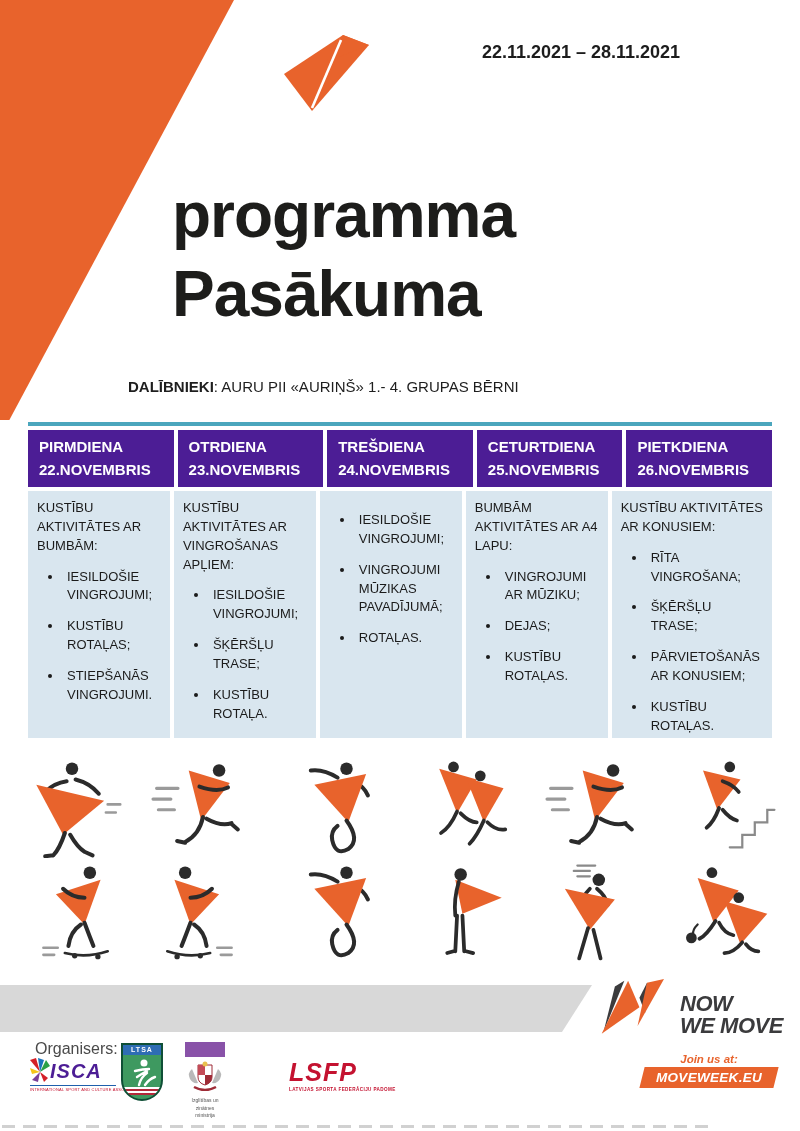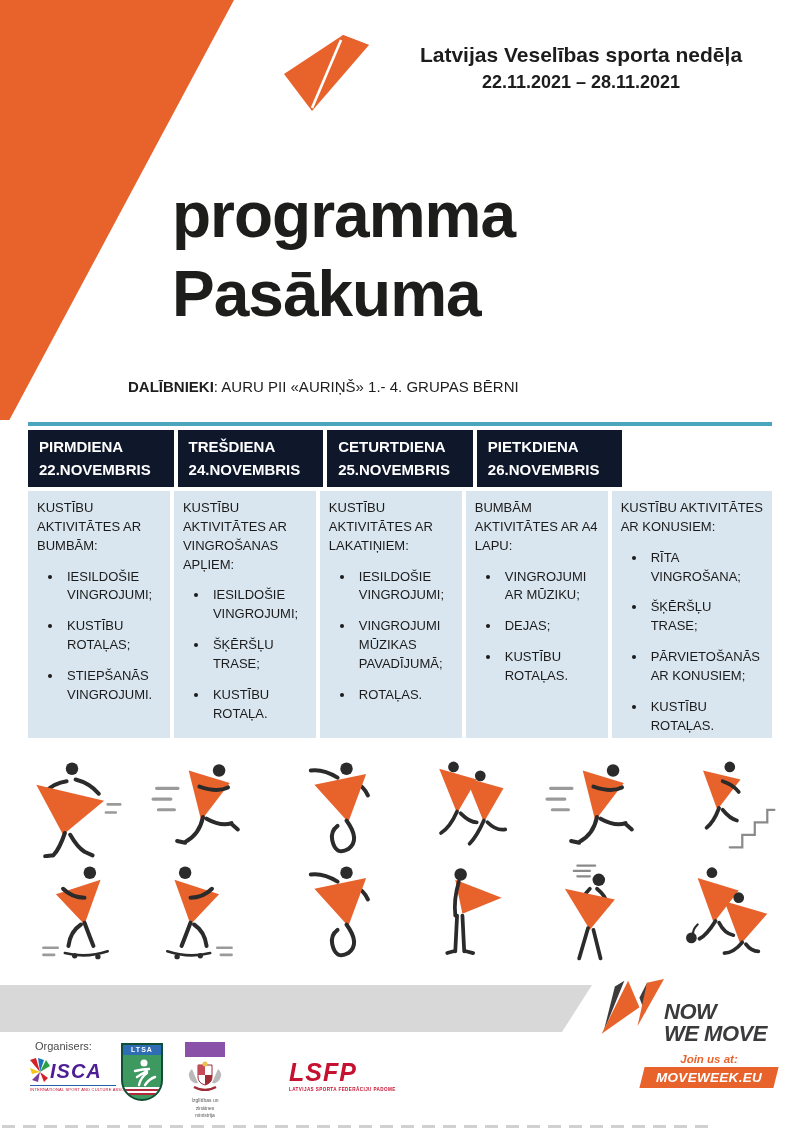--- a/index.html
+++ b/index.html
@@ -25,21 +25,21 @@
   }
   
   .participants{left:85px;top:378px;font-size:15px;color:#1e1e1e;}
   .participants b{font-weight:bold;margin-left:43px;}
   
   .table-wrap{left:28px;top:422px;width:744px;}
   .table-topline{height:4px;background:#4BA6BD;margin-bottom:4px;}
   .grid{display:grid;grid-template-columns:repeat(5,1fr);gap:4px;}
   .cell{box-sizing:border-box;}
   .cell.head{
-    background:#0f172a;color:#fff;font-weight:bold;font-size:15px;
+    background:#4c1d95;color:#fff;font-weight:bold;font-size:15px;
     line-height:1.5;padding:6px 11px;height:57px;
   }
   .grid.bodyrow{margin-top:4px;}
   .cell.body{
     background:#D9E6EF;color:#1b1b1b;font-size:13px;line-height:1.45;
     padding:8px 0 12px 9px;height:247px;
   }
   .cell.body .cell-heading{margin:0;}
   .cell.body ul{margin:1px 0 0;padding-left:14px;}
   .cell.body li{padding-left:4px;margin:12px;}
@@ -48,31 +48,31 @@
   .figrow.r1{top:756px;}
   .figrow.r2{top:860px;}
   .fig{width:108px;height:100px;}
   .fig.flip{transform:scaleX(-1);}
   
   .gray-bar{
     left:0;top:985px;width:592px;height:47px;background:#D8D8D8;
     clip-path:polygon(0 0,100% 0,calc(100% - 30px) 100%,0 100%);
   }
   .nwm{left:596px;top:977px;width:188px;}
-  .nwm-top{display:flex;align-items:flex-end;}
+  .nwm-top{display:flex;align-items:center;gap:16px;}
   .nwm-arrow{width:68px;height:68px;flex:0 0 auto;}
   .nwm-words{font-style:italic;font-weight:bold;color:#3B3B3D;font-size:22px;line-height:1.0;margin-top:8px;letter-spacing:-0.5px;}
   .nwm-join{margin-top:8px;text-align:center;color:#E8632C;font-style:italic;font-weight:bold;font-size:11.5px;margin-left:46px;width:134px;}
   .nwm-banner{
     margin-left:46px;margin-top:2px;width:134px;height:21px;background:#E8632C;
     transform:skewX(-14deg);display:flex;align-items:center;justify-content:center;
   }
   .nwm-banner span{transform:skewX(14deg);color:#fff;font-style:italic;font-weight:bold;font-size:13.5px;letter-spacing:0.3px;}
   
-  .org-label{left:35px;top:1040px;font-size:11px;color:#4a4a4a;}
+  .org-label{left:35px;top:1040px;font-size:16px;color:#4a4a4a;}
   .isca{left:30px;top:1058px;width:86px;}
   .isca-row{display:flex;align-items:center;}
   .isca-text{font-size:20px;font-weight:bold;font-style:italic;color:#4c1d95;letter-spacing:1px;line-height:1;}
   .isca-caption{font-size:4px;color:#C41230;letter-spacing:0.2px;border-top:1px solid #1F5FAC;margin-top:1px;padding-top:1px;white-space:nowrap;}
   .ltsa{left:121px;top:1043px;width:42px;height:58px;border:2px solid #0f4f36;border-radius:0 0 21px 21px;
         box-sizing:border-box;overflow:hidden;background:#3E9960;}
   .ltsa-band{background:#2E6DB4;color:#fff;font-size:7px;font-weight:bold;text-align:center;line-height:10px;height:10px;letter-spacing:1px;}
   .ltsa-stripes{position:absolute;bottom:4px;left:0;right:0;height:8px;
      background:repeating-linear-gradient(180deg,#fff 0 2px,#B2293A 2px 4px);}
   .ministry{left:183px;top:1042px;width:44px;text-align:center;}
@@ -161,41 +161,44 @@
 </svg>
 
 <div class="abs corner-wedge"></div>
 
 <svg class="abs header-logo" viewBox="0 0 90 82" aria-hidden="true">
   <polygon points="3,42 62,3 88,13 31,79" fill="#E8632C"></polygon>
   <polygon points="62,3 88,13 45,30" fill="#E8632C"></polygon>
   <line x1="60" y1="8" x2="31" y2="76" stroke="#ffffff" stroke-width="2.6"></line>
 </svg>
 <div class="abs header-text">
-  <div class="l1">Latvijas Veselības sporta nedēļa</div>
   <div class="l2">22.11.2021 – 28.11.2021</div>
 </div>
 
 <div class="abs main-title">
   <div>programma</div>
   <div>Pasākuma</div>
 </div>
 
 <div class="abs participants">
   <b>DALĪBNIEKI</b><span>: AURU PII «AURIŅŠ» 1.- 4. GRUPAS BĒRNI</span>
 </div>
 
 <div class="abs table-wrap">
   <div class="table-topline"></div>
   <div class="grid">
     <div class="cell head">
       <div>PIRMDIENA</div>
       <div>22.NOVEMBRIS</div>
     </div>
     <div class="cell head">
+      <div>OTRDIENA</div>
+      <div>23.NOVEMBRIS</div>
+    </div>
+    <div class="cell head">
       <div>TREŠDIENA</div>
       <div>24.NOVEMBRIS</div>
     </div>
     <div class="cell head">
       <div>CETURTDIENA</div>
       <div>25.NOVEMBRIS</div>
     </div>
     <div class="cell head">
       <div>PIETKDIENA</div>
       <div>26.NOVEMBRIS</div>
@@ -212,21 +215,20 @@
     </div>
     <div class="cell body">
       <div class="cell-heading">KUSTĪBU AKTIVITĀTES AR VINGROŠANAS APĻIEM:</div>
       <ul>
         <li>IESILDOŠIE VINGROJUMI;</li>
         <li>ŠĶĒRŠĻU TRASE;</li>
         <li>KUSTĪBU ROTAĻA.</li>
       </ul>
     </div>
     <div class="cell body">
-      <div class="cell-heading">KUSTĪBU AKTIVITĀTES AR LAKATIŅIEM:</div>
       <ul>
         <li>IESILDOŠIE VINGROJUMI;</li>
         <li>VINGROJUMI MŪZIKAS PAVADĪJUMĀ;</li>
         <li>ROTAĻAS.</li>
       </ul>
     </div>
     <div class="cell body">
       <div class="cell-heading">BUMBĀM AKTIVITĀTES AR A4 LAPU:</div>
       <ul>
         <li>VINGROJUMI AR MŪZIKU;</li>

